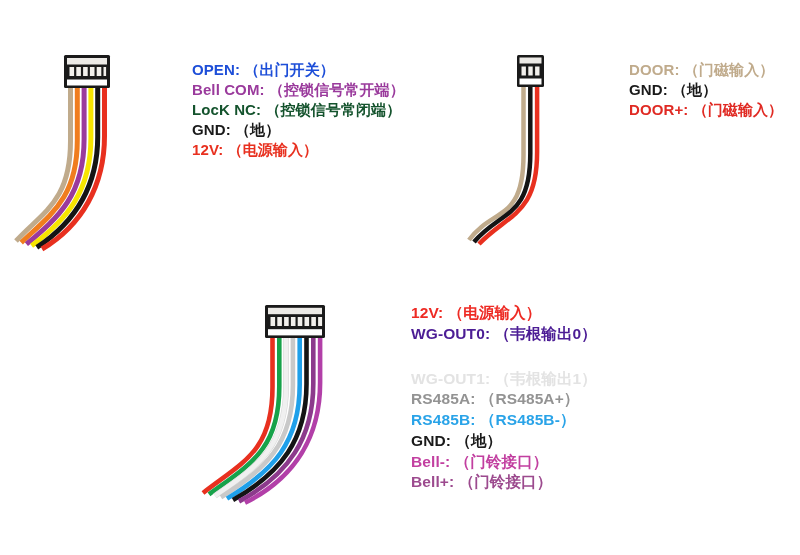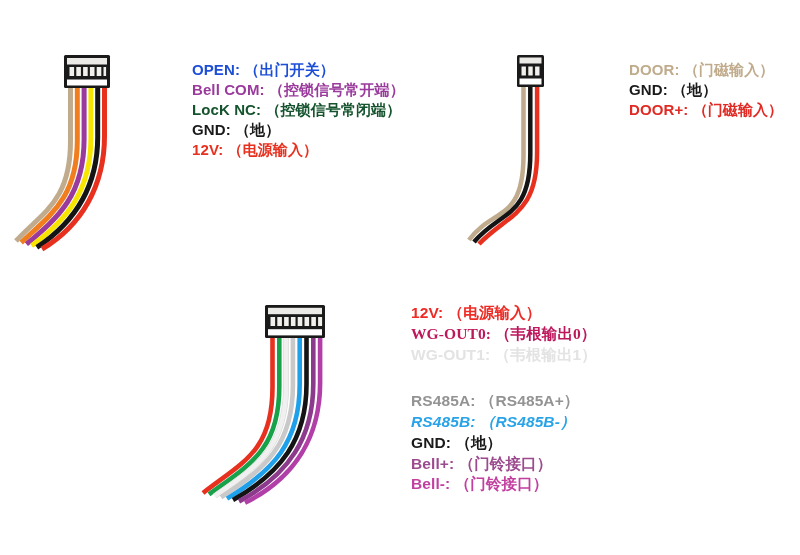--- a/index.html
+++ b/index.html
@@ -155,36 +155,36 @@
           <rect x="123.1" y="22" width="4.0" height="9" fill="#f2f0ec"></rect>
         </g>
       </g>
     </svg>
   </div>
 
   <div class="label-block group-3" style="left:411px; top:303px;">
     <div class="label-line" style="color: rgb(238, 43, 36);">
       <span class="sig">12V: </span><span>（电源输入）</span>
     </div>
-    <div class="label-line" style="color: #be185d; font-family: Liberation Serif, serif;">
+    <div class="label-line" style="color: #4c1d95;">
       <span class="sig">WG-OUT0: </span><span>（韦根输出0）</span>
     </div>
-    <div class="label-line" style="color: rgb(227, 227, 227);">
+    <div class="label-line" style="color: rgb(227, 227, 227); margin-top: 24px;">
       <span class="sig">WG-OUT1: </span><span>（韦根输出1）</span>
     </div>
-    <div class="label-line" style="color: rgb(147, 147, 147); margin-top: 26px;">
+    <div class="label-line" style="color: rgb(147, 147, 147);">
       <span class="sig">RS485A: </span><span>（RS485A+）</span>
     </div>
-    <div class="label-line" style="color: rgb(41, 163, 232); font-style: italic;">
+    <div class="label-line" style="color: rgb(41, 163, 232);">
       <span class="sig">RS485B: </span><span>（RS485B-）</span>
     </div>
     <div class="label-line" style="color: rgb(26, 26, 26);">
       <span class="sig">GND: </span><span>（地）</span>
     </div>
+    <div class="label-line" style="color: rgb(194, 63, 160);">
+      <span class="sig">Bell-: </span><span>（门铃接口）</span>
+    </div>
     <div class="label-line" style="color: rgb(156, 74, 142);">
       <span class="sig">Bell+: </span><span>（门铃接口）</span>
-    </div>
-    <div class="label-line" style="color: rgb(194, 63, 160);">
-      <span class="sig">Bell-: </span><span>（门铃接口）</span>
     </div>
   </div>
 
 </div>
 
 </body></html>

